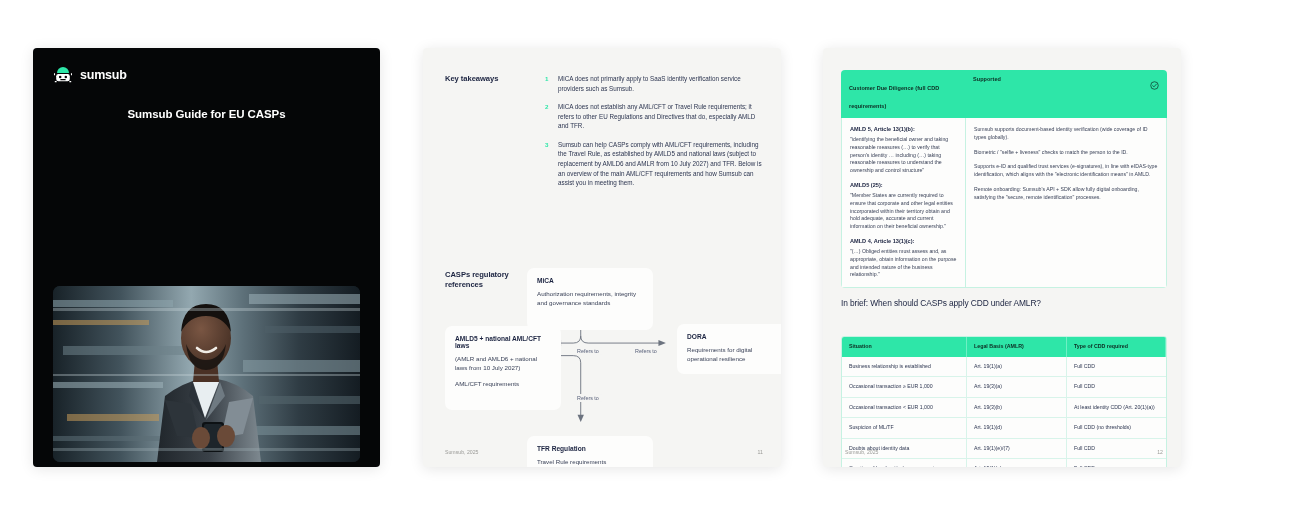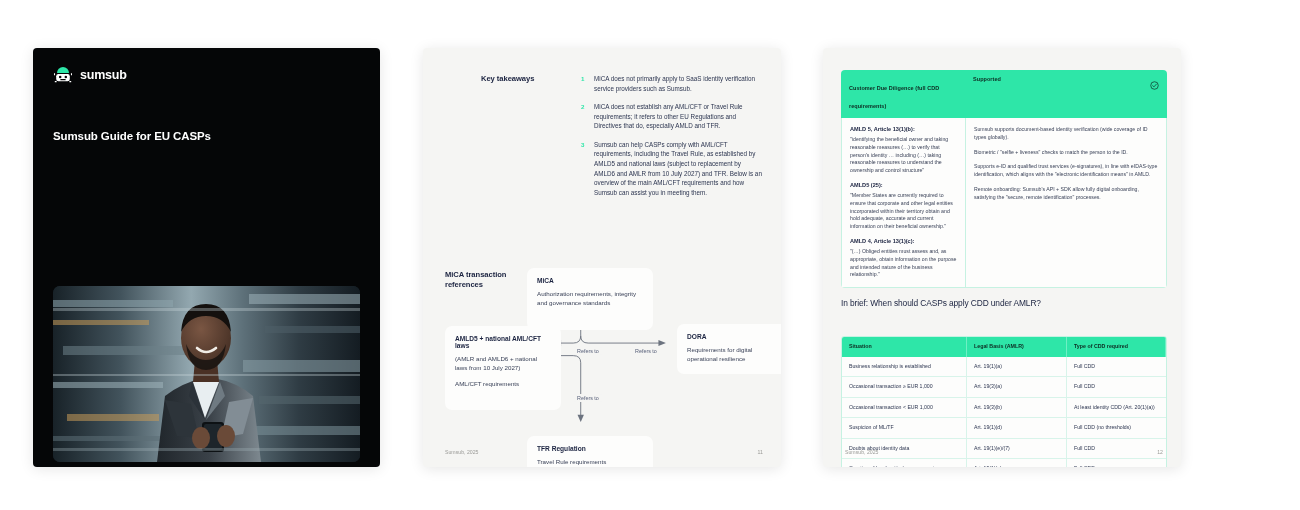--- a/index.html
+++ b/index.html
@@ -21,56 +21,56 @@
   .page{position:absolute;border-radius:4px;overflow:hidden;}
   .page-shadow{box-shadow:0 2px 14px rgba(0,0,0,.10);}
 
   
   #page-cover{
     left:33px;top:48px;width:347px;height:419px;
     background:#050607;
     color:#ffffff;
     padding:0;
   }
-  .cover-inner{padding:16px 20px 0 20px;}
+  .cover-inner{padding:16px 20px 0 20px;text-align:center;}
   .logo-row{display:flex;align-items:center;gap:7px;height:22px;}
   .logo-mark{width:20px;height:16px;position:relative;flex:none;}
   .logo-mark .arc{
     position:absolute;left:4px;top:0;width:12px;height:6px;
     background:#2ee6a8;border-radius:6px 6px 0 0;
   }
   .logo-mark .face{
     position:absolute;left:1px;top:5px;width:18px;height:11px;
   }
   .logo-text{
     font-size:12.5px;font-weight:700;letter-spacing:-.2px;color:#fff;
   }
   .cover-kicker{
-    margin-top:44px;font-size:11.5px;font-weight:700;letter-spacing:-.1px;color:#ffffff;
+    margin-top:22px;font-size:11.5px;font-weight:700;letter-spacing:-.1px;color:#ffffff;
   }
   .cover-title{
     margin-top:13px;
     font-size:26.5px;line-height:1.14;font-weight:700;letter-spacing:-.9px;color:#ffffff;
   }
   .cover-photo{
     position:absolute;left:20px;top:238px;width:307px;height:176px;
     border-radius:7px;overflow:hidden;background:#16202a;
   }
 
   
   #page-diagram{left:423px;top:48px;width:358px;height:419px;background:#f5f5f3;}
   #page-tables{left:823px;top:48px;width:358px;height:419px;background:#f5f5f3;}
 
   .sec-label{
     font-size:7.6px;font-weight:700;color:#1b2340;letter-spacing:-.05px;line-height:1.28;
   }
 
   
   .kt-wrap{position:absolute;left:22px;top:26px;right:18px;display:flex;gap:0;}
-  .kt-head{width:100px;flex:none;margin-left:36px;}
+  .kt-head{width:100px;flex:none;}
   .kt-list{flex:1;}
   .kt-item{display:flex;gap:7px;margin-bottom:9px;}
   .kt-num{
     font-size:6.2px;font-weight:700;color:#2ee6a8;flex:none;width:6px;line-height:1.5;
   }
   .kt-text{font-size:6.3px;line-height:1.52;color:#2c3550;}
 
   
   .diag-title{position:absolute;left:22px;top:222px;width:96px;}
   .diag-area{position:absolute;left:22px;top:218px;right:14px;height:190px;}
@@ -241,21 +241,21 @@
           <span class="kt-num">2</span>
           <span class="kt-text">MiCA does not establish any AML/CFT or Travel Rule requirements; it refers to other EU Regulations and Directives that do, especially AMLD and TFR.</span>
         </div>
         <div class="kt-item">
           <span class="kt-num">3</span>
           <span class="kt-text">Sumsub can help CASPs comply with AML/CFT requirements, including the Travel Rule, as established by AMLD5 and national laws (subject to replacement by AMLD6 and AMLR from 10 July 2027) and TFR. Below is an overview of the main AML/CFT requirements and how Sumsub can assist you in meeting them.</span>
         </div>
       </div>
     </div>
 
-    <div class="diag-title sec-label">MiCA transaction references</div>
+    <div class="diag-title sec-label">CASPs regulatory references</div>
 
     <div class="diag-area">
       <svg class="wires" viewBox="0 0 344 212" preserveAspectRatio="none" xmlns="http://www.w3.org/2000/svg">
         <g fill="none" stroke="#6c737f" stroke-width="1">
 
           <path d="M145 64 L145 78 Q145 86 137 86 L122 86"></path>
           <path d="M145 78 Q145 86 153 86 L232 86"></path>
 
           <path d="M0 100 L137 100 Q145 100 145 108 L145 168"></path>
         </g>

